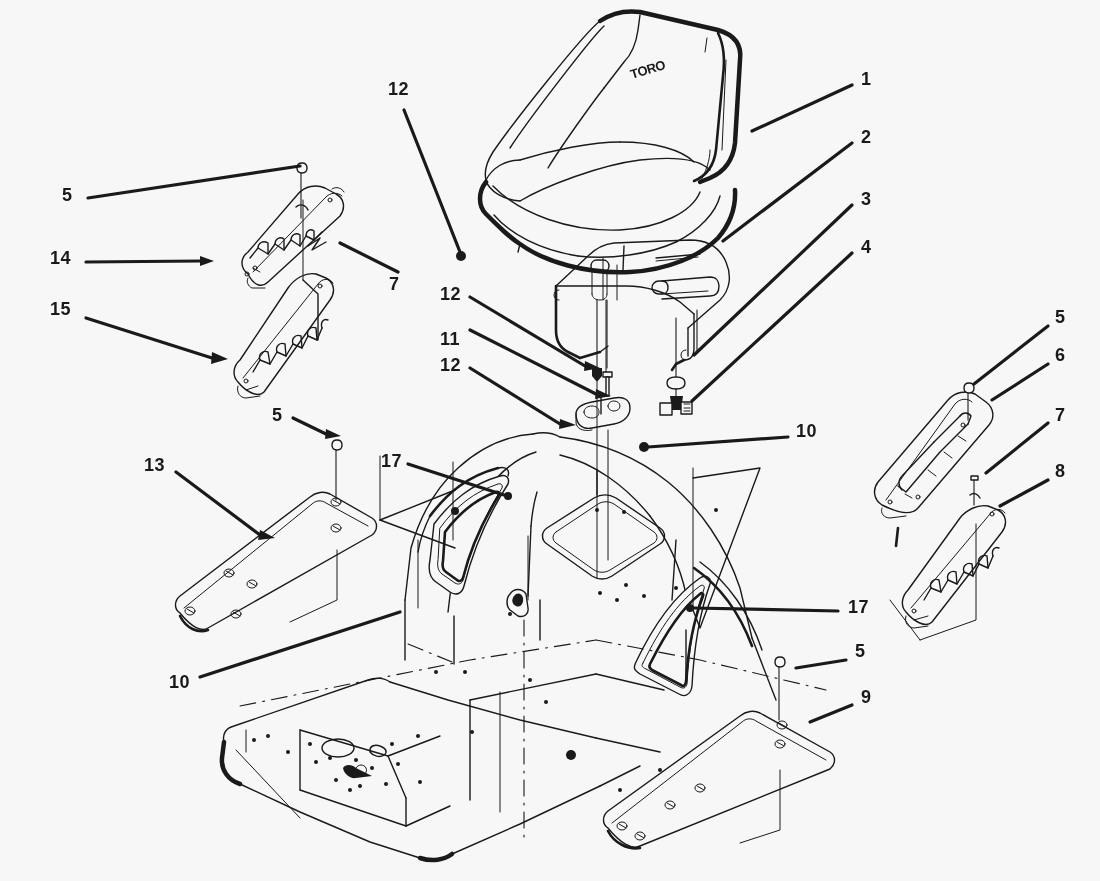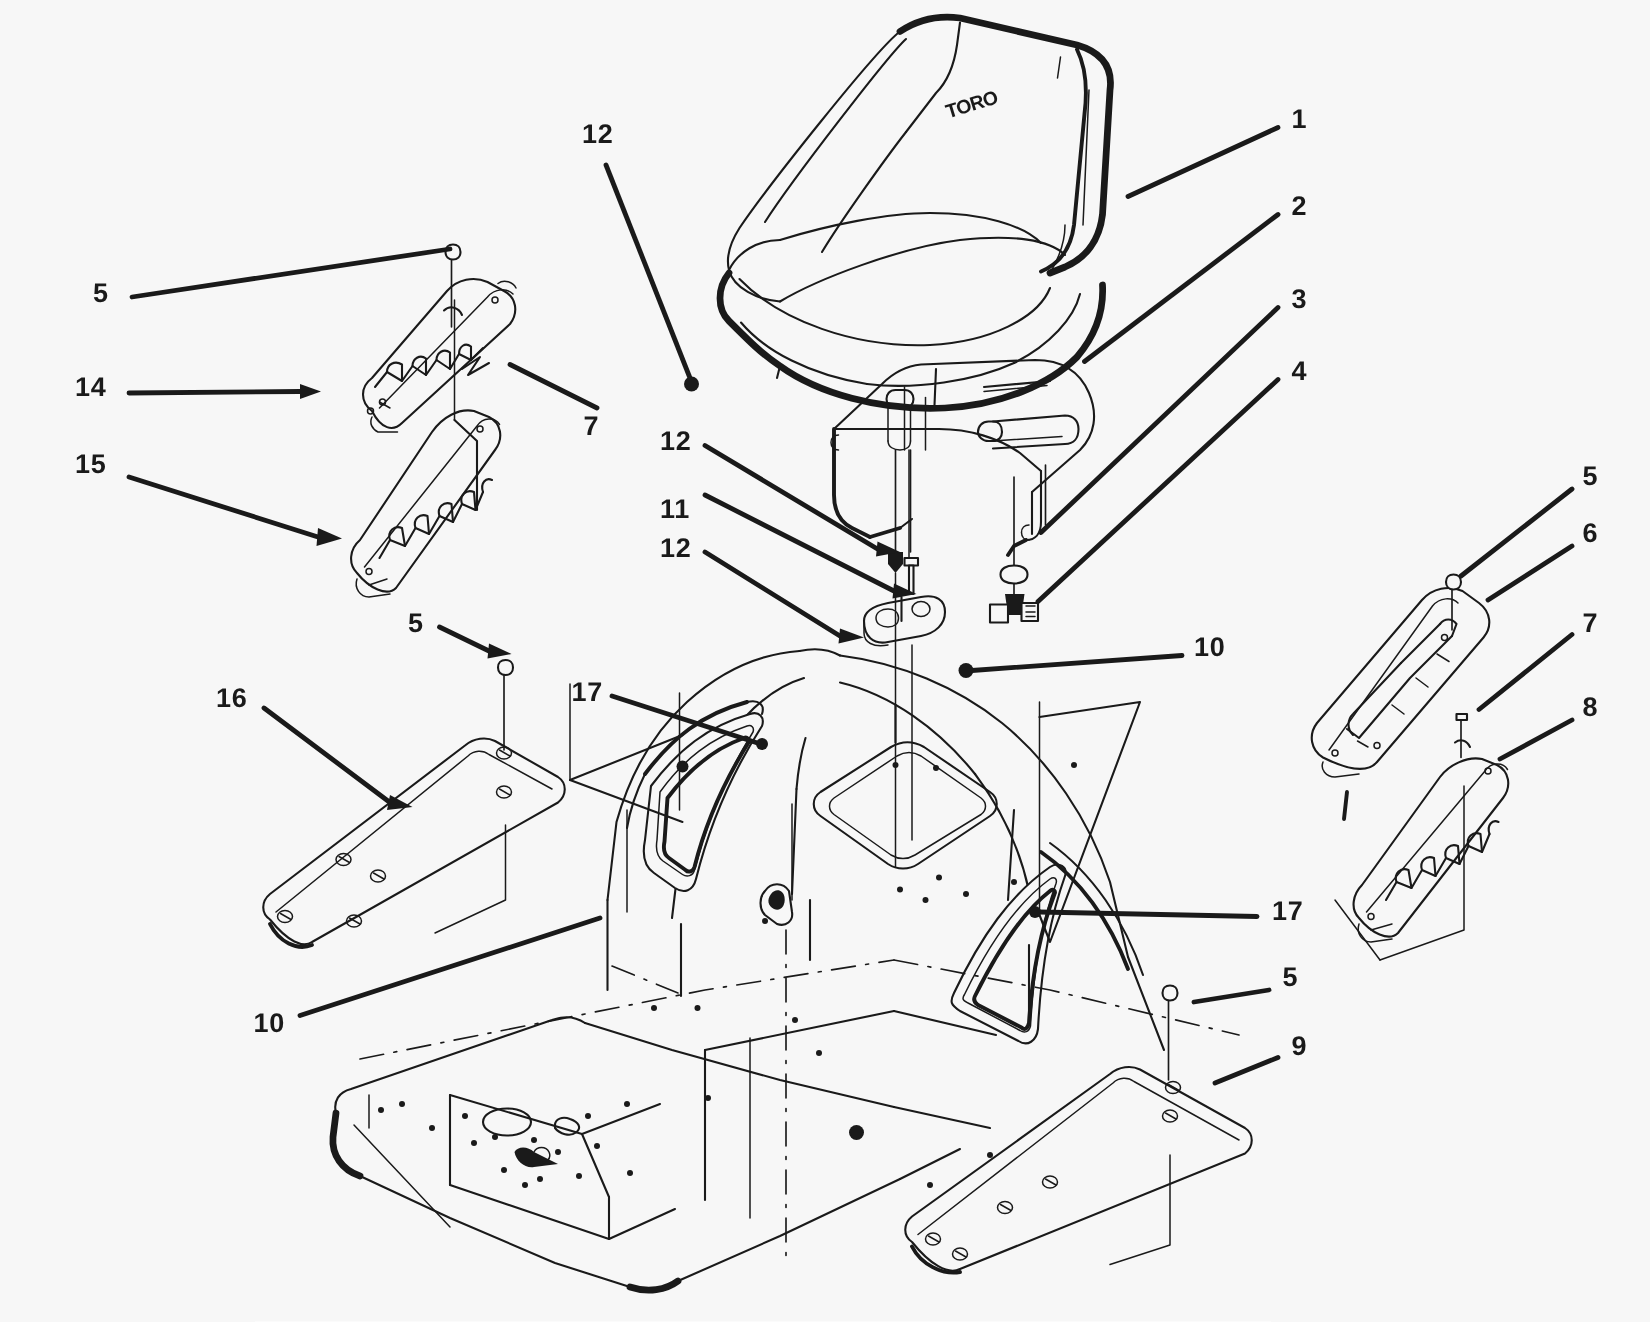--- a/index.html
+++ b/index.html
@@ -528,21 +528,21 @@
   <div class="callout" style="left:861px;top:190px;">3</div>
   <div class="callout" style="left:861px;top:238px;">4</div>
   <div class="callout" style="left:62px;top:186px;">5</div>
   <div class="callout" style="left:50px;top:249px;">14</div>
   <div class="callout" style="left:50px;top:300px;">15</div>
   <div class="callout" style="left:389px;top:275px;">7</div>
   <div class="callout" style="left:440px;top:285px;">12</div>
   <div class="callout" style="left:440px;top:318px;margin-top:12px;">11</div>
   <div class="callout" style="left:440px;top:356px;">12</div>
   <div class="callout" style="left:272px;top:406px;">5</div>
-  <div class="callout" style="left:144px;top:456px;">16</div>
+  <div class="callout" style="left:144px;top:456px;">13</div>
   <div class="callout" style="left:381px;top:452px;">17</div>
   <div class="callout" style="left:1055px;top:308px;">5</div>
   <div class="callout" style="left:1055px;top:346px;">6</div>
   <div class="callout" style="left:1055px;top:406px;">7</div>
   <div class="callout" style="left:1055px;top:462px;">8</div>
   <div class="callout" style="left:796px;top:422px;">10</div>
   <div class="callout" style="left:848px;top:598px;">17</div>
   <div class="callout" style="left:855px;top:642px;">5</div>
   <div class="callout" style="left:861px;top:688px;">9</div>
   <div class="callout" style="left:169px;top:673px;">10</div>

